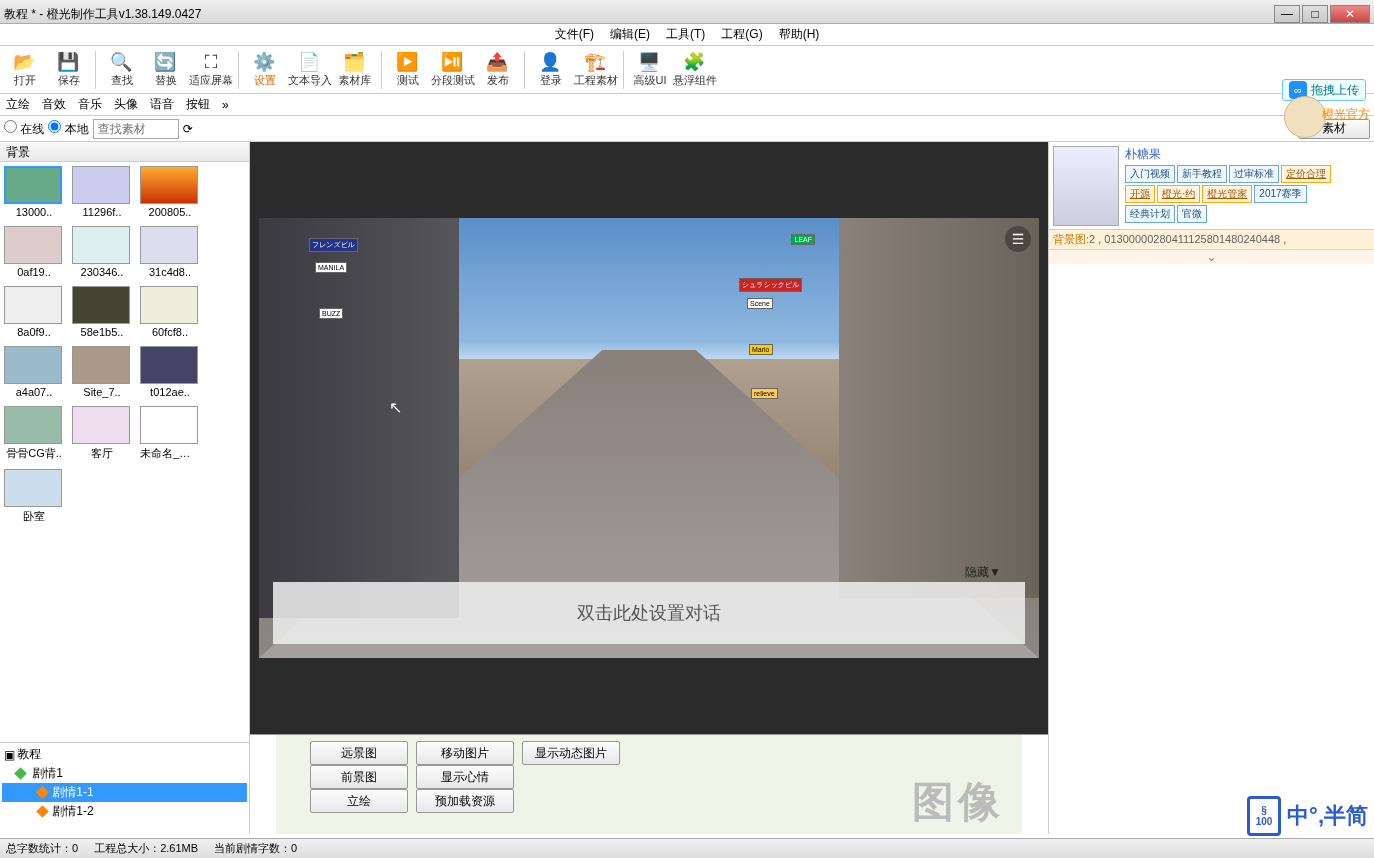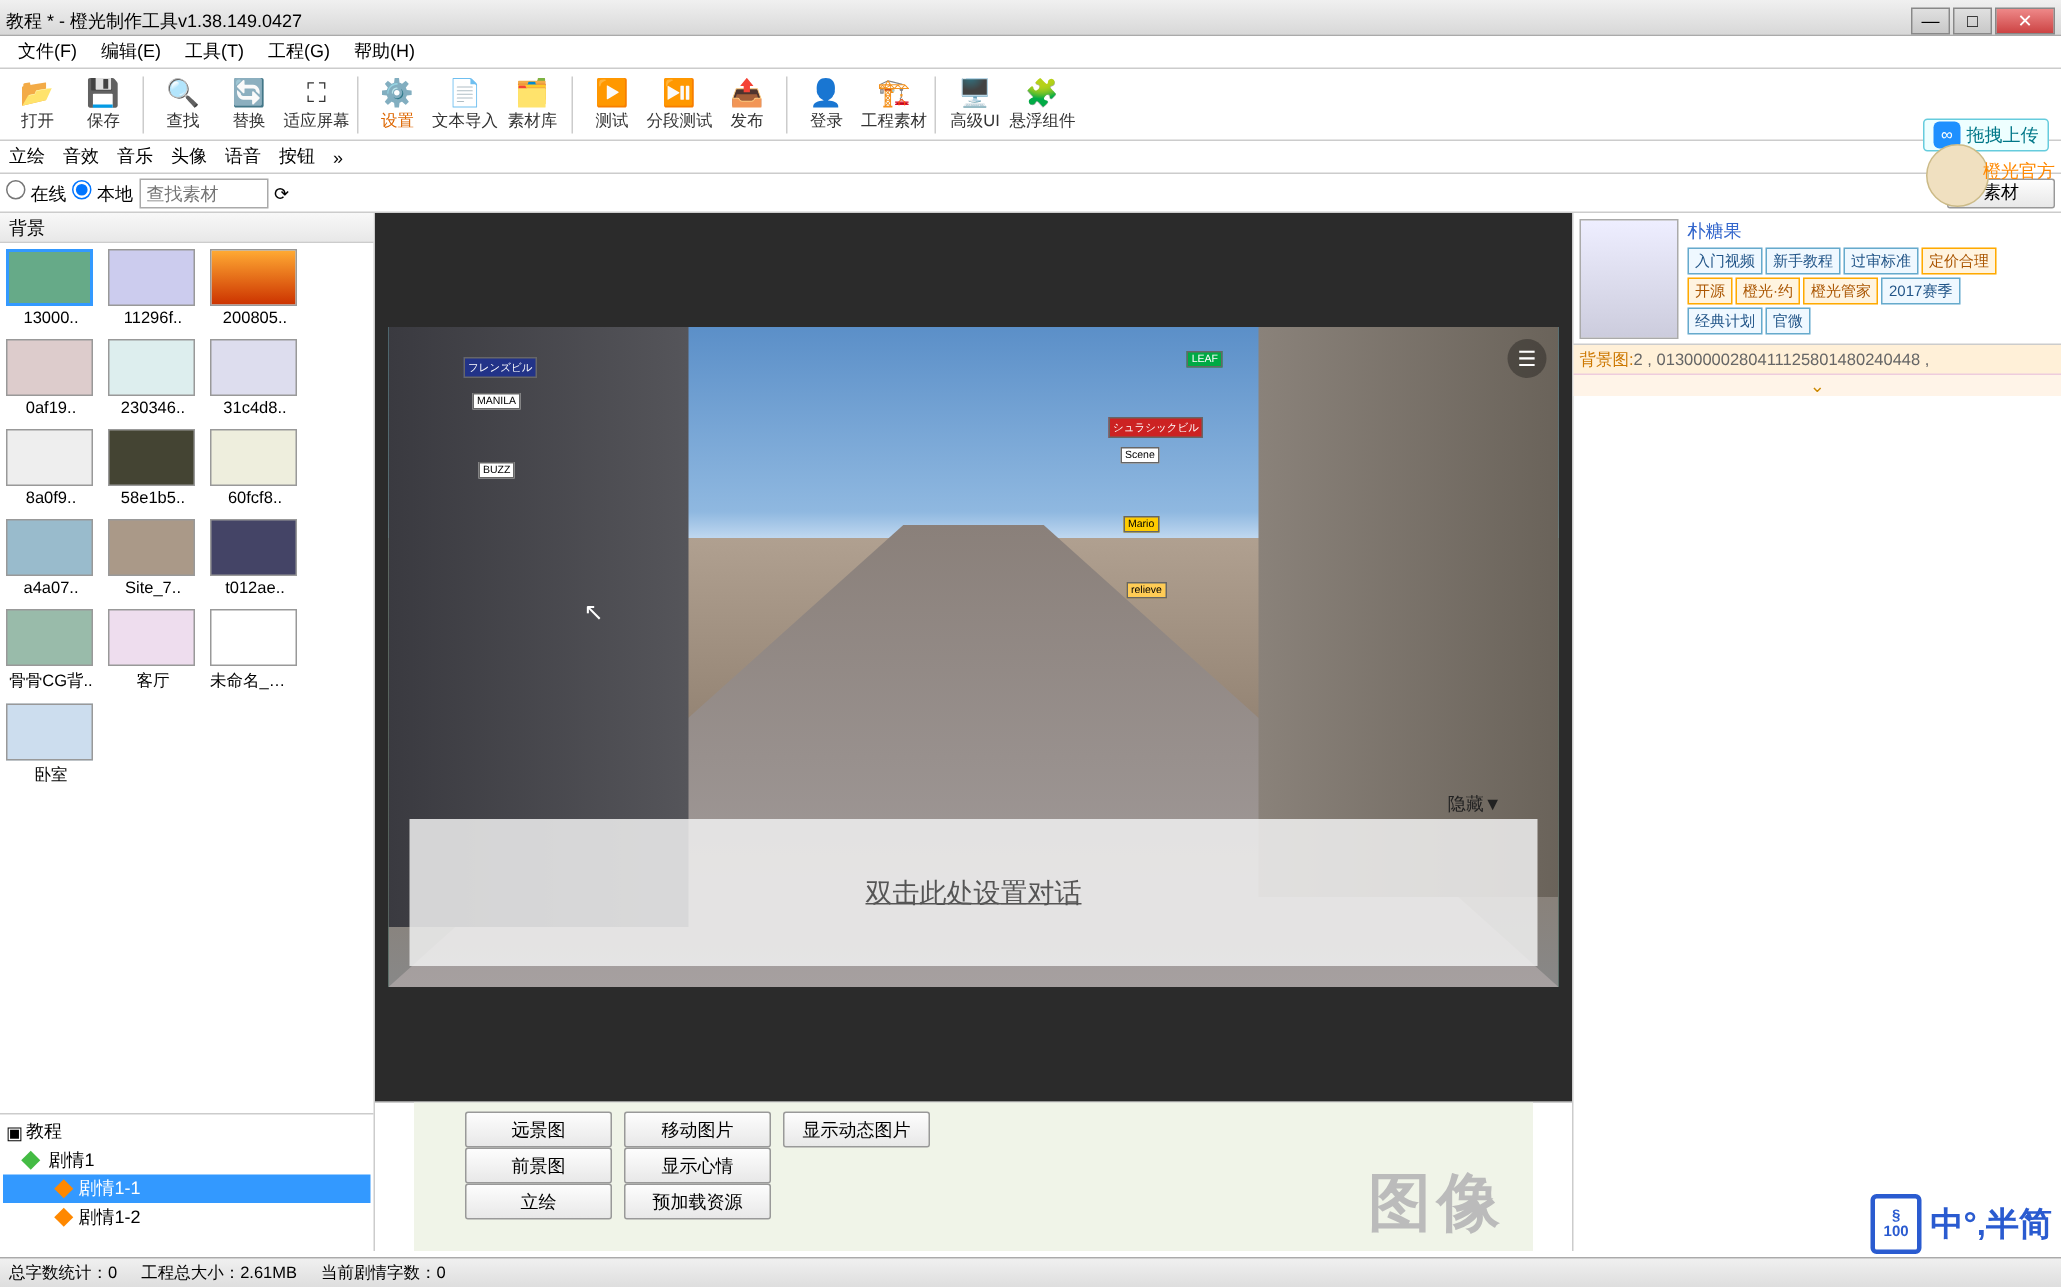--- a/index.html
+++ b/index.html
@@ -3,21 +3,21 @@
 <meta charset="utf-8">
 <style>
 * { margin: 0; padding: 0; box-sizing: border-box; font-family: "Microsoft YaHei", sans-serif; }
 body { width: 1374px; height: 858px; background: #fff; overflow: hidden; position: relative; }
 
 .title-bar { height: 24px; background: linear-gradient(#f0f0f0,#d8d8d8); display: flex; align-items: flex-end; padding: 0 4px; font-size: 12px; border-bottom: 1px solid #aaa; }
 .title-bar .spacer { flex: 1; }
 .win-btn { width: 26px; height: 18px; margin-left: 2px; display: flex; align-items: center; justify-content: center; background: linear-gradient(#e0e0e0,#c8c8c8); border: 1px solid #888; }
 .win-close { background: linear-gradient(#e88,#c44); color: #fff; width: 40px; }
 
-.menu-bar { height: 22px; display: flex; align-items: center; font-size: 12px; padding: 0 4px; border-bottom: 1px solid #ccc; }
+.menu-bar { height: 22px; display: flex; align-items: center; font-size: 12px; padding: 0 4px; border-bottom: 1px solid #ccc; justify-content: center; }
 .menu-item { padding: 0 8px; cursor: pointer; }
 
 .toolbar { height: 48px; display: flex; align-items: center; padding: 0 4px; border-bottom: 1px solid #ccc; gap: 2px; position: relative; }
 .tool-btn { display: flex; flex-direction: column; align-items: center; justify-content: center; min-width: 42px; height: 44px; cursor: pointer; font-size: 11px; color: #333; border-radius: 3px; }
 .tool-btn .ico { width: 22px; height: 22px; display: flex; align-items: center; justify-content: center; font-size: 18px; }
 .tool-btn.highlight span { color: #d60; }
 .tool-sep { width: 1px; height: 38px; background: #ccc; margin: 0 3px; }
 
 .sub-toolbar { height: 22px; display: flex; align-items: center; font-size: 12px; border-bottom: 1px solid #ccc; }
 .sub-toolbar .tab { padding: 0 6px; cursor: pointer; }
@@ -44,42 +44,42 @@
 
 .center-panel { flex: 1; display: flex; flex-direction: column; background: #2b2b2b; }
 .canvas-area { flex: 1; display: flex; align-items: center; justify-content: center; position: relative; }
 .canvas { width: 780px; height: 440px; background: #7a9; position: relative; overflow: hidden; }
 .scene-mock { width: 100%; height: 100%; background: linear-gradient(180deg,#5b8fc8 0%,#8fb8e0 28%,#c0d8f0 32%,#b0a090 32%,#8a7a6a 70%,#888 100%); position: relative; }
 .road { position: absolute; bottom: 0; left: 0; right: 0; height: 70%; background: linear-gradient(#8a807a,#a6a0a0); clip-path: polygon(44% 0, 56% 0, 100% 100%, 0 100%); }
 .bldg-l { position: absolute; left: 0; top: 0; width: 200px; height: 400px; background: linear-gradient(90deg,#3a3a40,#55555a); }
 .bldg-r { position: absolute; right: 0; top: 0; width: 200px; height: 380px; background: linear-gradient(270deg,#6a635a,#8a827a); }
 .sign { position: absolute; background: #fff; border: 1px solid #666; font-size: 7px; padding: 1px 2px; }
 .cursor-arrow { position: absolute; left: 130px; top: 180px; font-size: 16px; color: #fff; pointer-events: none; }
-.dialog-box { position: absolute; bottom: 14px; left: 14px; right: 14px; height: 98px; background: rgba(240,240,240,0.85); display: flex; align-items: center; justify-content: center; color: #555; font-size: 18px; text-decoration: underline; }
+.dialog-box { position: absolute; bottom: 14px; left: 14px; right: 14px; height: 62px; background: rgba(240,240,240,0.85); display: flex; align-items: center; justify-content: center; color: #555; font-size: 18px; }
 .hide-btn { position: absolute; right: 24px; top: -18px; font-size: 12px; color: #222; cursor: pointer; }
 .canvas-icons { position: absolute; right: 8px; top: 8px; display: flex; flex-direction: column; gap: 6px; }
 .canvas-icons .cic { width: 26px; height: 26px; border-radius: 13px; background: rgba(0,0,0,0.3); display: flex; align-items: center; justify-content: center; color: #fff; font-size: 14px; cursor: pointer; }
 
 .bottom-bar { height: 100px; background: #fff; display: flex; border-top: 1px solid #999; }
 .btab { width: 26px; background: linear-gradient(#f80,#f60); color: #fff; writing-mode: vertical-rl; text-orientation: upright; display: flex; align-items: center; justify-content: center; font-size: 13px; cursor: pointer; border-right: 1px solid #d50; }
 .btab.light { background: linear-gradient(#fb6,#fa5); }
 .bcontent { flex: 1; background: #f0f4e8; padding: 6px; display: flex; flex-direction: column; gap: 4px; position: relative; }
 .brow { display: flex; gap: 8px; margin-left: 28px; }
 .bbtn { width: 98px; height: 24px; background: linear-gradient(#fdfdfd,#e8e8e8); border: 1px solid #999; font-size: 12px; cursor: pointer; border-radius: 2px; }
 .bg-text { position: absolute; right: 18px; bottom: 4px; font-size: 42px; color: #bbb; font-weight: bold; letter-spacing: 4px; pointer-events: none; }
 
 .right-panel { width: 326px; background: #fff; border-left: 1px solid #ccc; display: flex; flex-direction: column; font-size: 12px; }
 .user-box { height: 88px; border-bottom: 1px solid #ccc; display: flex; padding: 4px; gap: 6px; }
 .avatar { width: 66px; height: 80px; background: linear-gradient(#eef,#ccd); border: 1px solid #aaa; }
 .user-info { flex: 1; display: flex; flex-direction: column; gap: 2px; }
 .user-name { color: #36c; cursor: pointer; }
 .tag-row { display: flex; flex-wrap: wrap; gap: 2px; }
 .tag { padding: 1px 4px; border: 1px solid; font-size: 10px; cursor: pointer; }
 .tag.blue { border-color: #6ac; color: #258; background: #eff8ff; }
-.tag.orange { border-color: #fa0; color: #a50; background: #fff4e0; }
+.tag.orange { border-color: #fa0; color: #a50; background: #fff4e0; text-decoration: underline; }
 .upload-pill { position: absolute; right: 8px; top: 33px; display: flex; align-items: center; background: #eff; border: 1px solid #6cd; border-radius: 3px; padding: 1px 6px; font-size: 12px; color: #078; cursor: pointer; gap: 4px; }
 .upload-pill .cloud { width: 18px; height: 18px; background: #1e90ff; border-radius: 4px; display: flex; align-items: center; justify-content: center; color: #fff; font-size: 11px; }
 .mascot { position: absolute; right: 48px; top: 50px; width: 42px; height: 42px; border-radius: 21px; background: #f0e0c0; border: 1px solid #cb8; }
 .brand-text { position: absolute; right: 4px; top: 60px; font-size: 12px; color: #f80; }
 .bg-id-row { background: #fff0d8; padding: 2px 4px; font-size: 11px; color: #666; border-bottom: 1px solid #ecd; }
 .bg-id-row .k { color: #c70; }
 .expand-row { background: #fff4e8; height: 14px; display: flex; align-items: center; justify-content: center; color: #c80; cursor: pointer; }
 
 .status-bar { height: 20px; background: linear-gradient(#f0f0f0,#dedede); border-top: 1px solid #aaa; font-size: 11px; display: flex; align-items: center; padding: 0 6px; gap: 16px; position: absolute; bottom: 0; left: 0; right: 0; }
 

